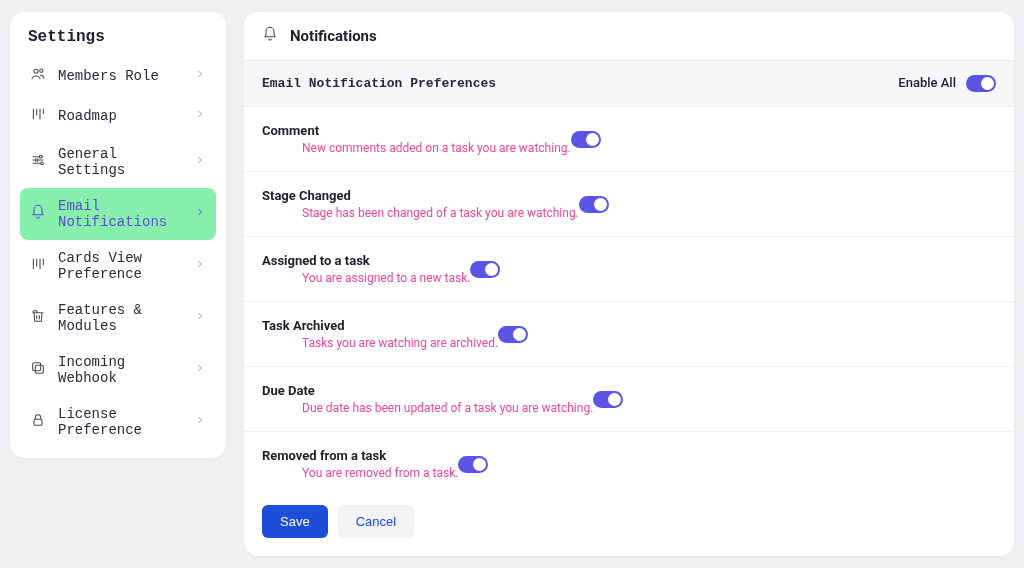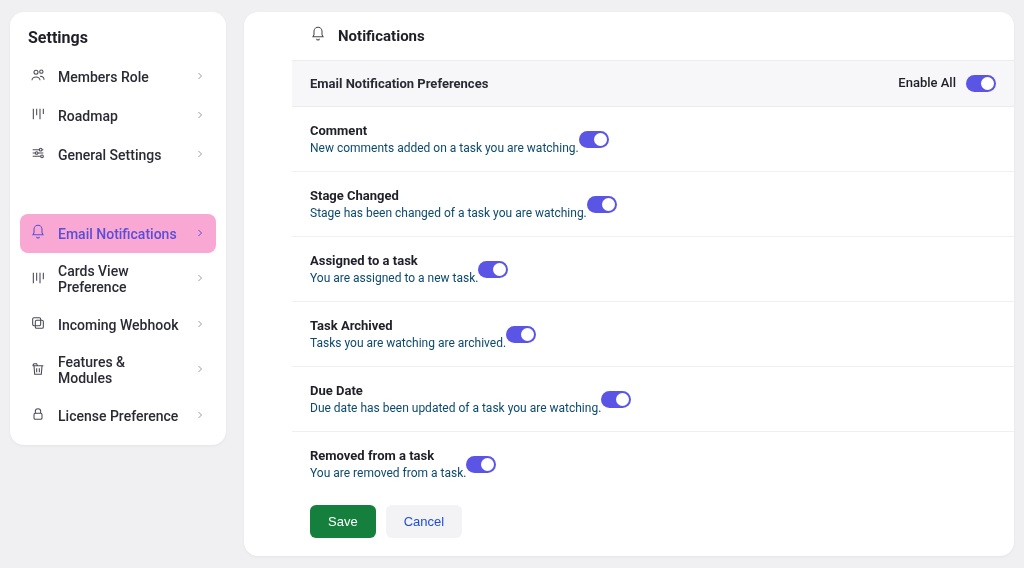--- a/index.html
+++ b/index.html
@@ -14,57 +14,56 @@
     padding: 12px 10px;
     color: #1f1f28;
   }
   .sidebar {
     width: 216px;
     background: #fff;
     border-radius: 14px;
     padding: 16px 10px 10px 10px;
     box-shadow: 0 1px 3px rgba(0,0,0,0.05);
     align-self: flex-start;
+    font-family: Liberation Mono, monospace;
   }
   .sidebar-title {
     font-size: 16px;
     font-weight: 700;
     padding: 0 8px 10px 8px;
   }
   .sidebar-item {
     display: flex;
     align-items: center;
     gap: 12px;
     padding: 10px 10px;
     border-radius: 8px;
     font-size: 14px;
     font-weight: 500;
     color: #2a2a34;
     cursor: pointer;
   }
   .sidebar-item .label { flex: 1; }
   .sidebar-item.active {
-    background: #f9a8d4;
+    background: #86efac;
     color: #5b4dd5;
-    margin-top: 40px;
   }
   .sidebar-item.active svg { stroke: #5b4dd5; }
   .chev { width: 12px; height: 12px; stroke: #9a9aa5; }
   .sidebar-item.active .chev { stroke: #5b4dd5; }
   .icon16 { width: 16px; height: 16px; stroke: #4a4a55; fill: none; stroke-width: 1.6; }
 
   .main {
     flex: 1;
     background: #fff;
     border-radius: 14px;
     box-shadow: 0 1px 3px rgba(0,0,0,0.05);
     display: flex;
     flex-direction: column;
     overflow: hidden;
-    padding-left: 48px;
   }
   .main-header {
     display: flex;
     align-items: center;
     gap: 12px;
     padding: 14px 18px;
   }
   .main-title {
     font-size: 15px;
     font-weight: 700;
@@ -75,20 +74,21 @@
     justify-content: space-between;
     padding: 14px 18px;
     background: #f7f7f9;
     border-top: 1px solid #ececf0;
     border-bottom: 1px solid #ececf0;
   }
   .section-title {
     font-size: 13px;
     font-weight: 700;
     color: #2a2a34;
+    font-family: Liberation Mono, monospace;
   }
   .enable-all {
     display: flex;
     align-items: flex-start;
     gap: 10px;
     font-size: 13px;
     font-weight: 500;
   }
   .items {
     flex: 1;
@@ -102,21 +102,22 @@
   }
   .pref-row:last-child { border-bottom: none; }
   .pref-title {
     font-size: 13px;
     font-weight: 700;
     color: #1f1f28;
     margin-bottom: 3px;
   }
   .pref-desc {
     font-size: 12px;
-    color: #0c4a6e;
+    color: #ec4899;
+    margin-left: 40px;
   }
   .toggle {
     width: 30px;
     height: 17px;
     background: #5b55e6;
     border-radius: 20px;
     position: relative;
     cursor: pointer;
     flex-shrink: 0;
   }
@@ -136,21 +137,21 @@
     gap: 10px;
   }
   .btn {
     padding: 9px 18px;
     border-radius: 6px;
     font-size: 13px;
     font-weight: 500;
     border: none;
     cursor: pointer;
   }
-  .btn-primary { background: #15803d; color: #fff; }
+  .btn-primary { background: #1d4ed8; color: #fff; }
   .btn-secondary { background: #f3f3f6; color: #1d4ed8; }
 </style>
 </head>
 <body>
 
 <aside class="sidebar">
   <div class="sidebar-title">Settings</div>
   <div id="sidebar-items">
       <div class="sidebar-item">
         <span><svg class="icon16" viewBox="0 0 24 24">
@@ -199,33 +200,33 @@
         <span><svg class="icon16" viewBox="0 0 24 24">
             <path d="M5 4v16M10 4v12M15 4v16M20 4v10"></path>
           </svg></span>
         <span class="label">Cards View Preference</span>
         <span><svg class="chev" viewBox="0 0 24 24" fill="none" stroke-width="2">
             <path d="M9 6l6 6-6 6"></path>
           </svg></span>
       </div>
       <div class="sidebar-item">
         <span><svg class="icon16" viewBox="0 0 24 24">
+            <path d="M4 7h16M4 7l2-3h4l1 3M10 11v6M14 11v6M6 7l1 13h10l1-13"></path>
+          </svg></span>
+        <span class="label">Features &amp; Modules</span>
+        <span><svg class="chev" viewBox="0 0 24 24" fill="none" stroke-width="2">
+            <path d="M9 6l6 6-6 6"></path>
+          </svg></span>
+      </div>
+      <div class="sidebar-item">
+        <span><svg class="icon16" viewBox="0 0 24 24">
             <rect x="4" y="4" width="12" height="12" rx="2"></rect>
             <rect x="8" y="8" width="12" height="12" rx="2"></rect>
           </svg></span>
         <span class="label">Incoming Webhook</span>
-        <span><svg class="chev" viewBox="0 0 24 24" fill="none" stroke-width="2">
-            <path d="M9 6l6 6-6 6"></path>
-          </svg></span>
-      </div>
-      <div class="sidebar-item">
-        <span><svg class="icon16" viewBox="0 0 24 24">
-            <path d="M4 7h16M4 7l2-3h4l1 3M10 11v6M14 11v6M6 7l1 13h10l1-13"></path>
-          </svg></span>
-        <span class="label">Features &amp; Modules</span>
         <span><svg class="chev" viewBox="0 0 24 24" fill="none" stroke-width="2">
             <path d="M9 6l6 6-6 6"></path>
           </svg></span>
       </div>
       <div class="sidebar-item">
         <span><svg class="icon16" viewBox="0 0 24 24">
             <rect x="6" y="11" width="12" height="9" rx="2"></rect>
             <path d="M8 11V8a4 4 0 0 1 8 0v3"></path>
           </svg></span>
         <span class="label">License Preference</span>

